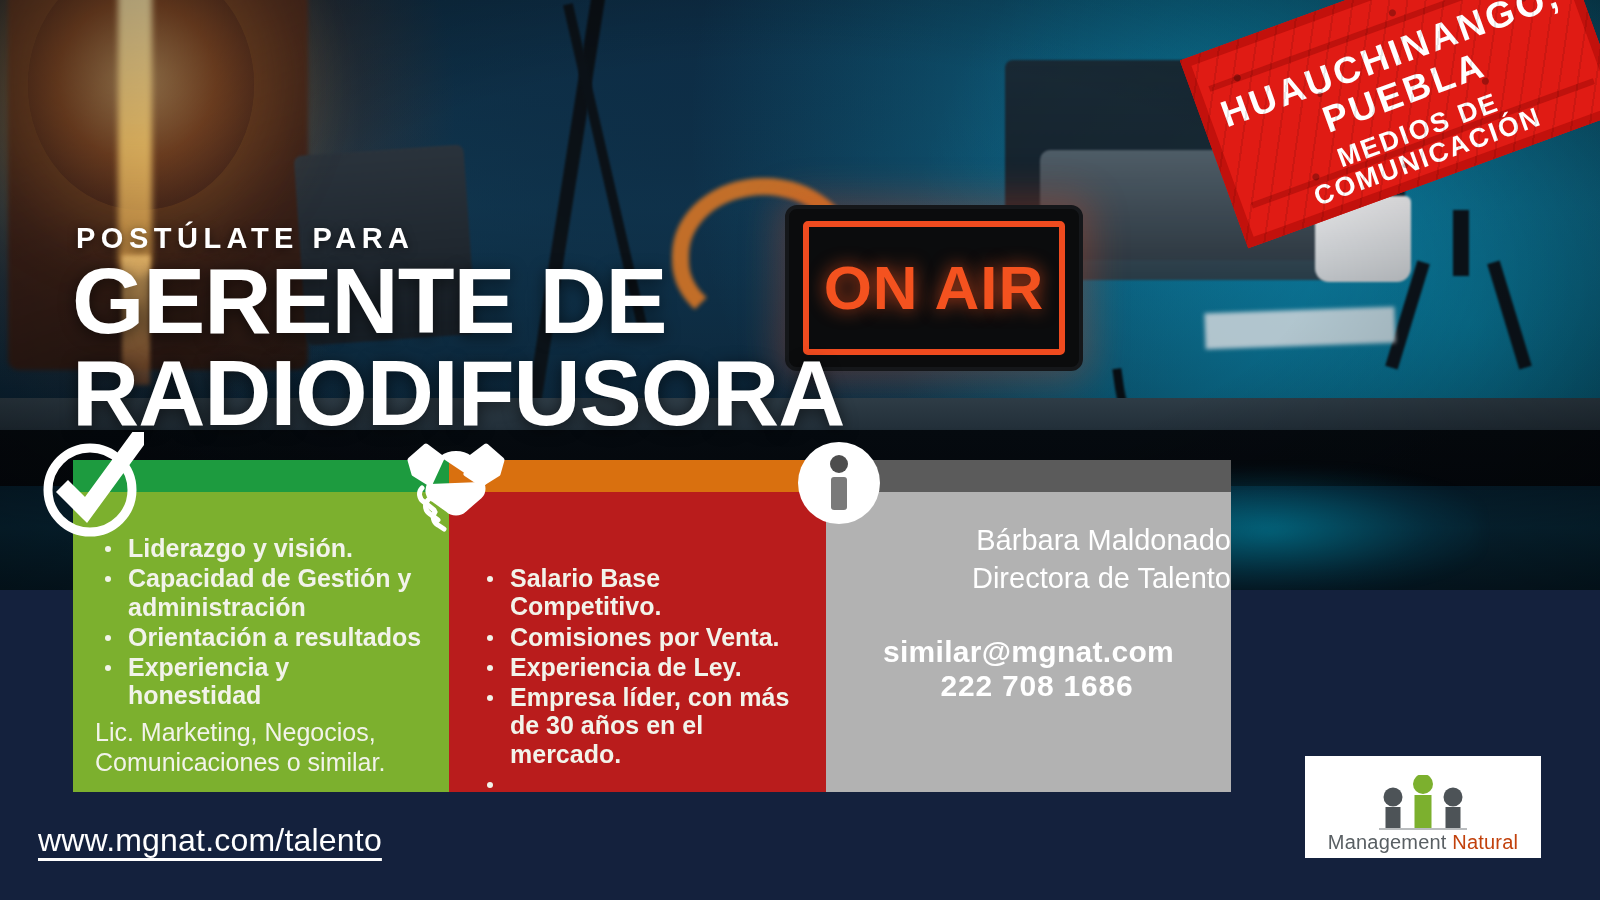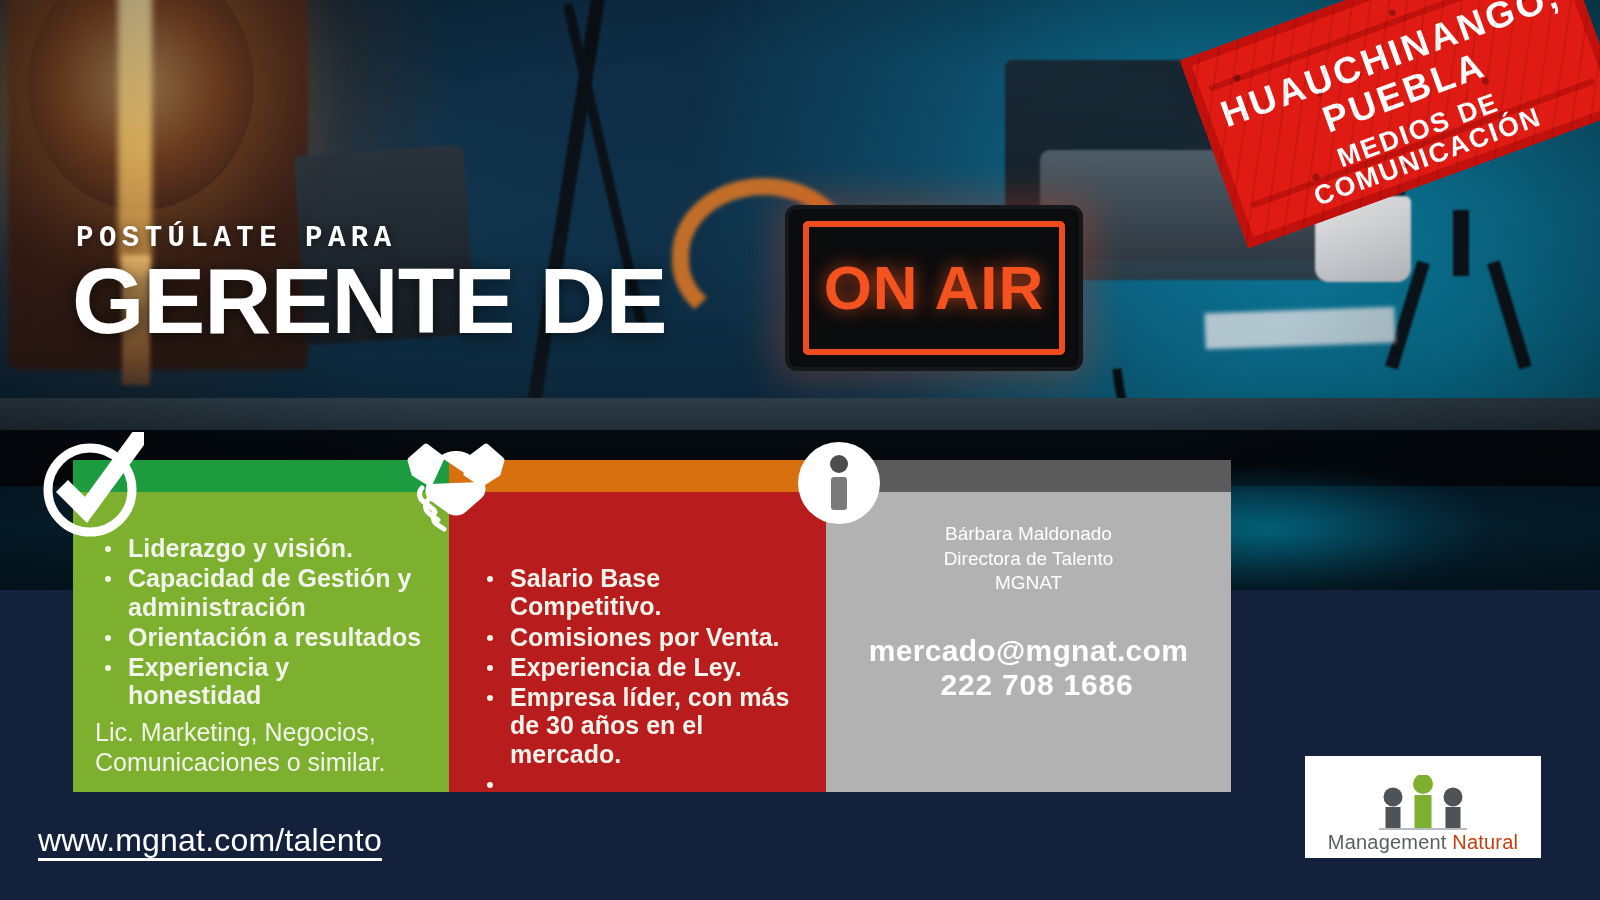--- a/index.html
+++ b/index.html
@@ -138,21 +138,20 @@
     font-family:"Liberation Sans", sans-serif;letter-spacing:3px;line-height:1.02;
   }
   .stamp-t1{top:48px;font-size:37px;}
   .stamp-t2{top:94px;font-size:27px;letter-spacing:2px;}
 
   
   .kicker{
     position:absolute;left:76px;top:222px;
     color:#fff;font-weight:bold;font-size:29px;letter-spacing:5.5px;
     text-shadow:0 2px 10px rgba(0,0,0,.55);
-    font-family:Liberation Mono, monospace;
   }
   .title{
     position:absolute;left:72px;top:255px;width:920px;
     color:#fff;font-weight:bold;font-size:93px;line-height:.99;letter-spacing:-1px;
     text-shadow:0 3px 16px rgba(0,0,0,.6);
   }
   .title .ln{display:block;}
 
   
   .panel{position:absolute;top:460px;}
@@ -177,21 +176,21 @@
     content:"";position:absolute;left:10px;top:12px;width:6px;height:6px;border-radius:50%;
     background:#f2f3ea;
   }
   .green-list{position:absolute;left:22px;top:42px;width:330px;}
   .green-foot{position:absolute;left:22px;top:225px;width:340px;color:#f2f3ea;font-size:25px;line-height:1.2;}
   .orange-list{position:absolute;left:28px;top:72px;width:340px;}
   .orange-list li{color:#fdf3dd;}
   .orange-list li::before{background:#fdf3dd;}
 
   .gray-contact{position:absolute;left:0;right:0;top:30px;text-align:center;color:#ffffff;}
-  .gc-name{font-size:19px;line-height:1.3;font-weight:400;}
+  .gc-name{font-size:29px;line-height:1.3;font-weight:400;text-align:right;}
   .gc-mail{margin-top:38px;font-size:30px;font-weight:bold;letter-spacing:.3px;}
   .gc-phone{font-size:30px;font-weight:bold;letter-spacing:.8px;margin-left:17px;}
 
   
   .ico{position:absolute;}
   .ico-check{left:36px;top:432px;width:108px;height:108px;}
   .ico-hand{left:404px;top:438px;width:104px;height:94px;}
   .ico-info{left:798px;top:442px;width:82px;height:82px;}
 
   
@@ -254,20 +253,21 @@
     <div class="stamp-line stamp-l2"></div>
     <div class="stamp-txt stamp-t1">HUAUCHINANGO,</div>
     <div class="stamp-txt stamp-t1" style="top:88px;">PUEBLA</div>
     <div class="stamp-txt stamp-t2" style="top:134px;">MEDIOS DE COMUNICACIÓN</div>
     <div class="stamp-noise"></div>
   </div>
 
   <div class="kicker">POSTÚLATE PARA</div>
   <div class="title">
     <span class="ln">GERENTE DE</span>
+    <span class="ln">RADIODIFUSORA</span>
   </div>
 
   <div class="panel p-green">
     <div class="cap"></div>
     <div class="body">
       <ul class="bullets green-list">
         <li>Liderazgo y visión.</li>
         <li>Capacidad de Gestión y administración</li>
         <li>Orientación a resultados</li>
         <li>Experiencia y honestidad</li>
@@ -288,22 +288,21 @@
       </ul>
     </div>
   </div>
 
   <div class="panel p-gray">
     <div class="cap"></div>
     <div class="body">
       <div class="gray-contact">
         <div class="gc-name">Bárbara Maldonado</div>
         <div class="gc-name">Directora de Talento</div>
-        <div class="gc-name">MGNAT</div>
-        <div class="gc-mail">mercado@mgnat.com</div>
+        <div class="gc-mail">similar@mgnat.com</div>
         <div class="gc-phone">222 708 1686</div>
       </div>
     </div>
   </div>
 
   <div class="ico ico-check">
     <svg viewBox="0 0 108 108" width="108" height="108">
       <circle cx="54" cy="58" r="42" fill="none" stroke="#ffffff" stroke-width="9"></circle>
       <path d="M32 60 L50 78 L104 4" fill="none" stroke="#ffffff" stroke-width="17" stroke-linecap="square" stroke-linejoin="miter"></path>
     </svg>

